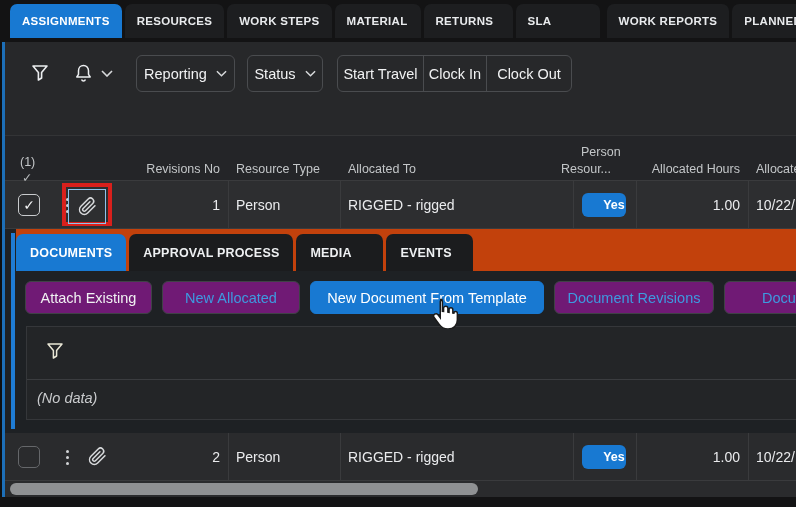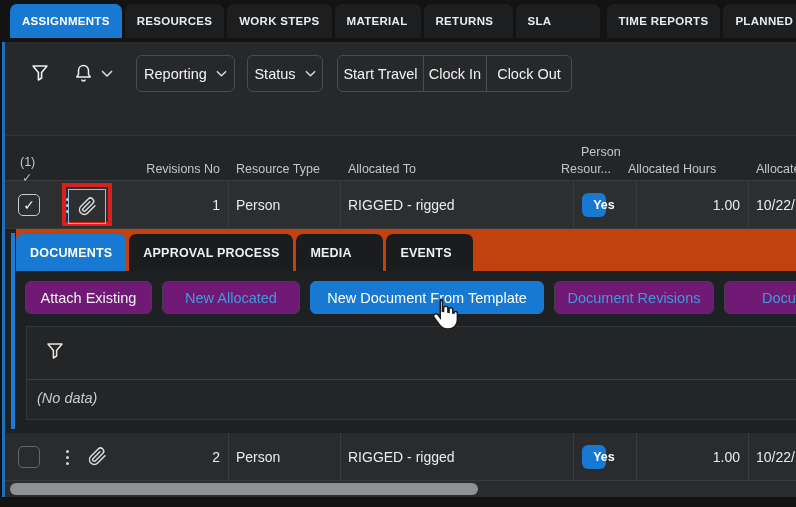--- a/index.html
+++ b/index.html
@@ -50,21 +50,21 @@
   .cell { position:absolute; top:0; height:47px; display:flex; align-items:center;
           color:#eaebed; font-size:14px; white-space:nowrap; }
   .cell.r { justify-content:flex-end; }
   .checkbox { position:absolute; left:13px; top:13px; width:22px; height:22px; border-radius:5px;
               border:1.5px solid #c9cbcd; display:flex; align-items:center; justify-content:center;
               color:#f2f3f4; font-size:14px; cursor:pointer; }
   .checkbox.empty { border-color:#65676a; }
   .kebab { position:absolute; left:55px; top:12px; width:14px; height:24px; display:flex;
            flex-direction:column; align-items:center; justify-content:center; gap:3px; cursor:pointer; }
   .kebab i { width:3px; height:3px; border-radius:50%; background:#d2d4d6; }
-  .badge { position:absolute; top:12px; width:24px; height:24px; background:#1879d2; border-radius:6px;
+  .badge { position:absolute; top:12px; width:44px; height:24px; background:#1879d2; border-radius:6px;
            color:#fff; font-size:12.5px; font-weight:bold; display:flex; align-items:center;
            justify-content:center;padding-left:20px; }
   #red-box { position:absolute; left:57px; top:2px; width:50px; height:43px;
              border:4px solid #d9201c; }
   #focus-cell { position:absolute; left:2px; top:2px; width:38px; height:35px;
                 border:1px solid #8ec3ed; display:flex; align-items:center; justify-content:center;
                 cursor:pointer; }
 
   
   #detail { top:229px; left:5px; width:791px; height:204px; background:#1e2124; overflow:hidden; }
@@ -105,21 +105,21 @@
 <div id="stage">
 
   <div class="abs" id="tabbar">
     <div class="tabs-row">
       <div class="tab active">ASSIGNMENTS</div>
       <div class="tab">RESOURCES</div>
       <div class="tab">WORK STEPS</div>
       <div class="tab">MATERIAL</div>
       <div class="tab">RETURNS</div>
       <div class="tab">SLA</div>
-      <div class="tab">TIME REPORTS</div>
+      <div class="tab">WORK REPORTS</div>
       <div class="tab">PLANNED COST AM</div>
     </div>
   </div>
 
   <div class="abs" id="body"></div>
   <div class="abs" id="edge-dark"></div>
   <div class="abs" id="edge-blue"></div>
 
   <div class="abs" id="toolbar">
     <span class="icon-btn" style="margin-left:27px">
@@ -158,21 +158,21 @@
   </div>
 
   <div class="abs" id="grid-header">
     <div class="hcell" style="left:15px; top:18px">(1)</div>
     <div class="hcell" style="left:17px; top:34px; color:#b8bbbd">✓</div>
     <div class="hcell" style="left:103px; width:112px; top:25px; text-align:right">Revisions No</div>
     <div class="hcell" style="left:231px; top:25px">Resource Type</div>
     <div class="hcell" style="left:343px; top:25px">Allocated To</div>
     <div class="hcell" style="left:576px; top:8px">Person</div>
     <div class="hcell" style="left:556px; top:25px">Resour...</div>
-    <div class="hcell" style="left:623px; width:112px; top:25px; ">Allocated Hours</div>
+    <div class="hcell" style="left:623px; width:112px; top:25px; text-align:right">Allocated Hours</div>
     <div class="hcell" style="left:751px; top:25px">Allocate</div>
   </div>
 
   <div class="row" id="row1">
     <div class="vline" style="left:223px"></div>
       <div class="vline" style="left:335px"></div>
     <div class="vline" style="left:568px"></div>
       <div class="vline" style="left:631px"></div>
     <div class="vline" style="left:743px"></div>
     <div class="checkbox">✓</div>

